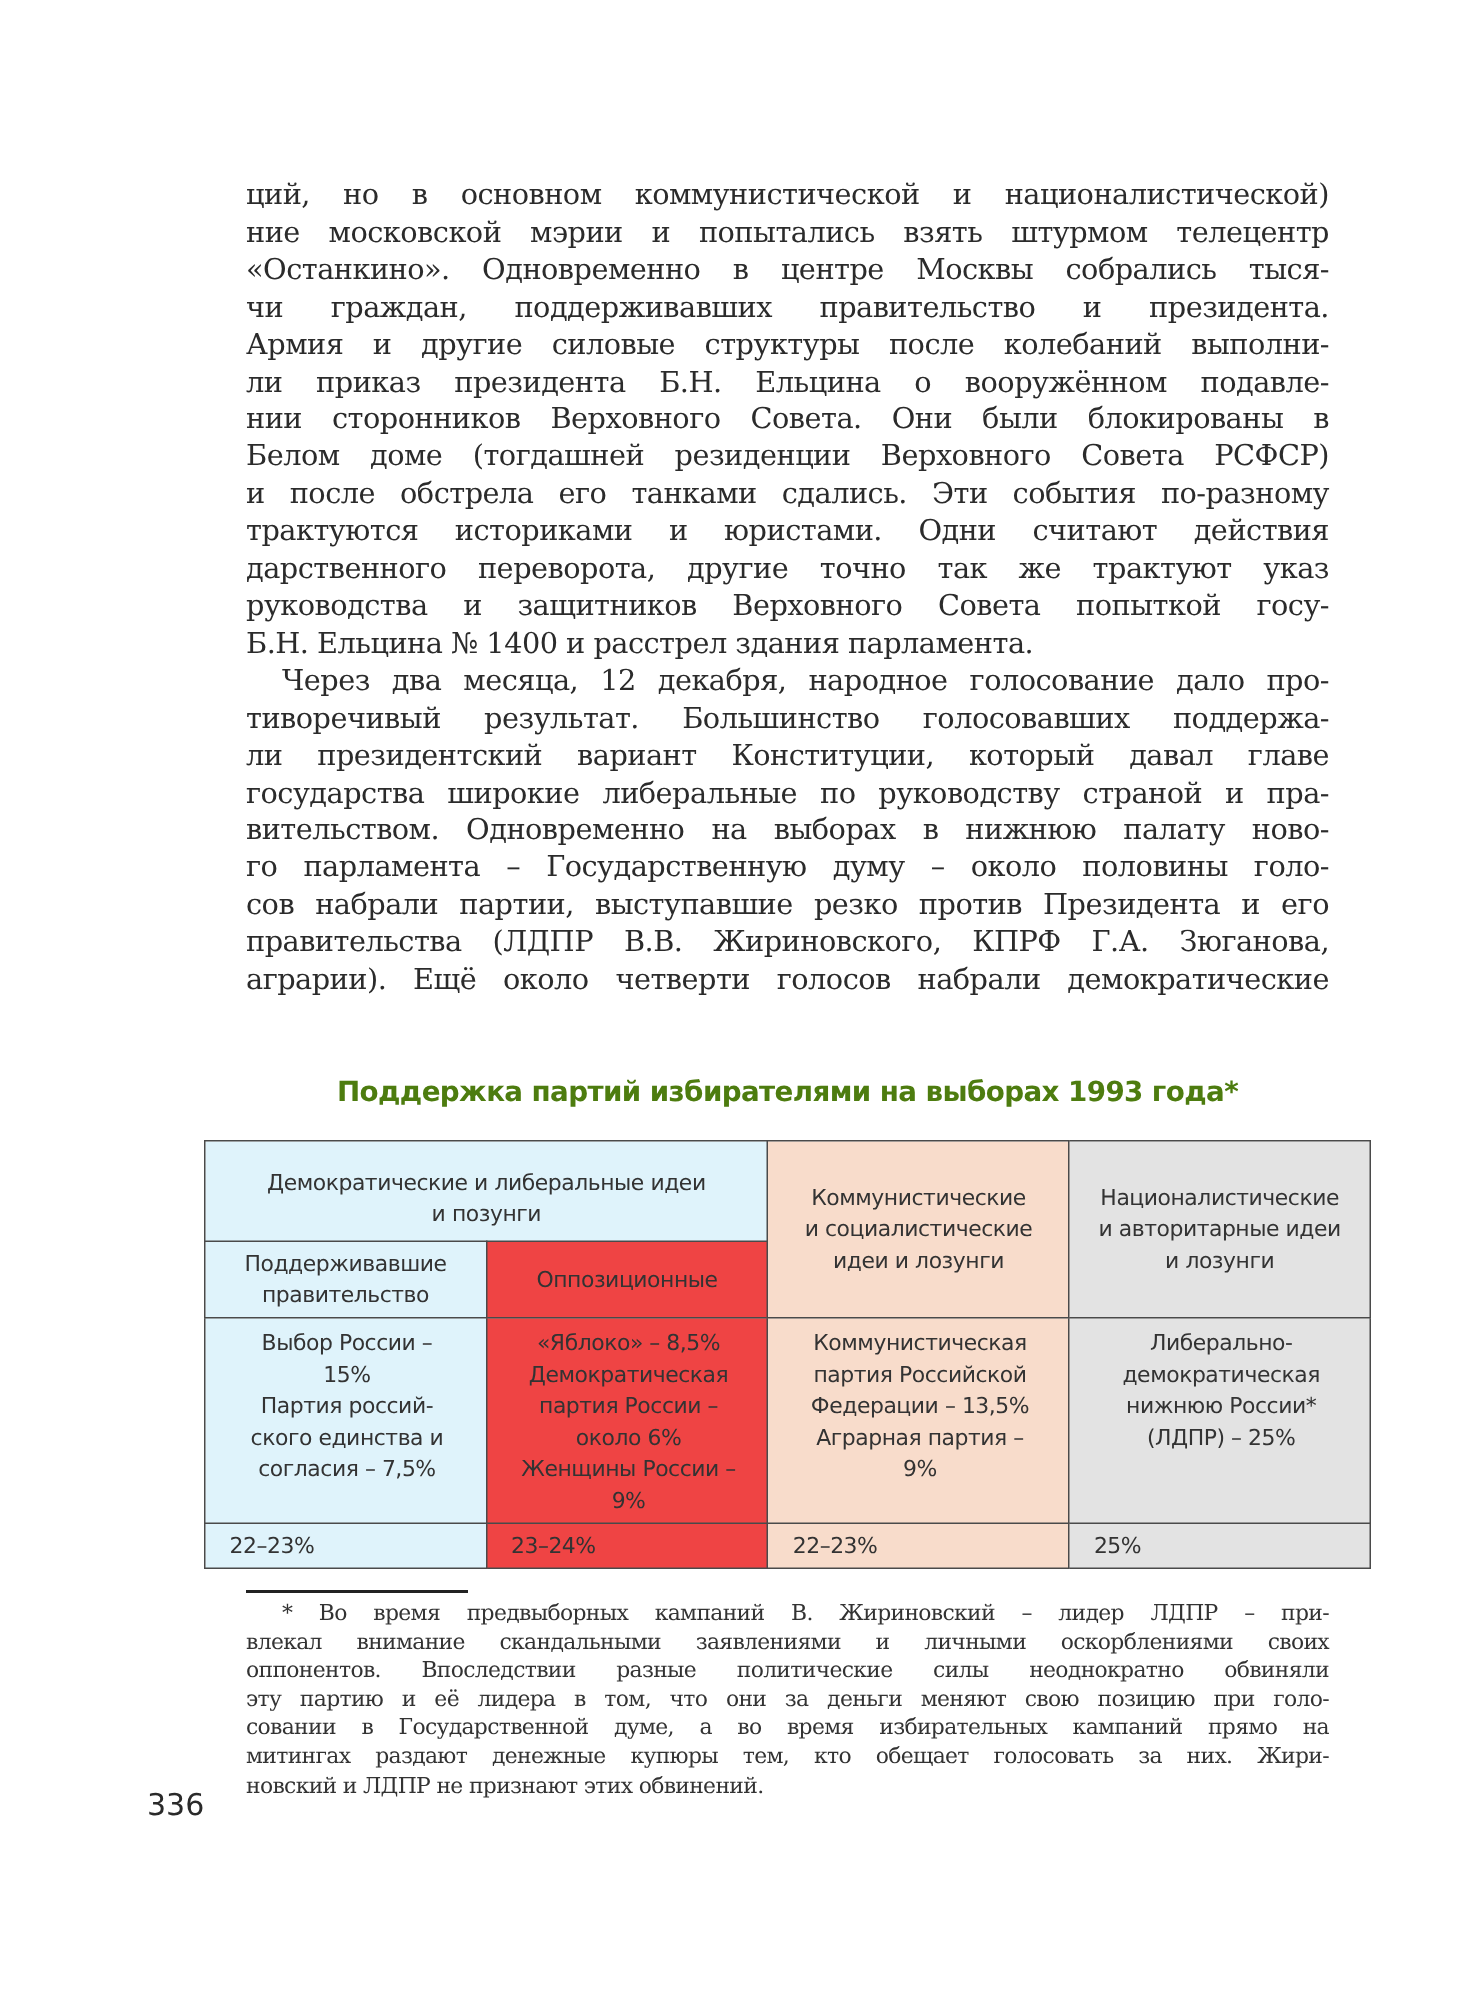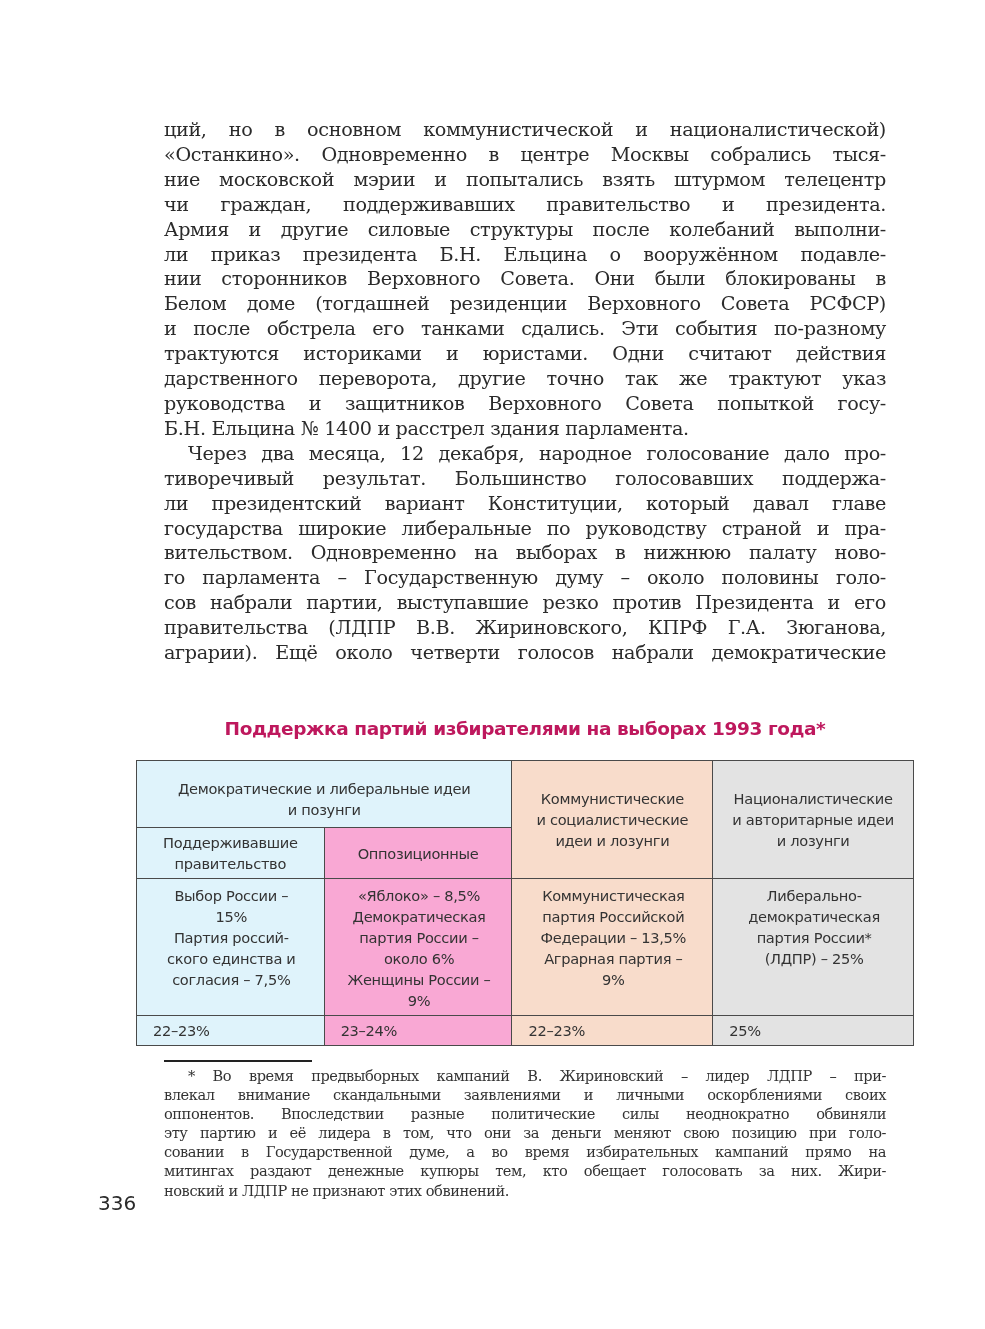--- a/index.html
+++ b/index.html
@@ -9,31 +9,31 @@
     font-family: "DejaVu Serif", "Liberation Serif", serif;
     font-size: 19.2px; line-height: 24.9px; color: #2b2b2b;
     text-align: justify; letter-spacing: -0.35px;
   }
   .body-text p { margin: 0; }
   .line { display: block; text-align: justify; text-align-last: justify; white-space: nowrap; }
   .line.last { text-align-last: left; }
   .table-title {
     position: absolute; left: 135px; top: 718px; width: 780px; text-align: center;
     font-family: "DejaVu Sans", "Liberation Sans", sans-serif; font-weight: bold;
-    font-size: 18.5px; color: #be185d; letter-spacing: -0.4px;
+    font-size: 18.5px; color: #4d7c0f; letter-spacing: -0.4px;
   }
   table.parties {
     position: absolute; left: 136px; top: 760px; width: 778px;
     border-collapse: collapse;
     font-family: "DejaVu Sans", "Liberation Sans", sans-serif; font-size: 14.6px; line-height: 21px; color: #333;
     letter-spacing: -0.3px;
   }
   table.parties td { border: 1.6px solid #4a4a4a; vertical-align: top; padding: 0; }
   .c-blue { background: #dff3fb; }
-  .c-yellow { background: #f9a8d4; }
+  .c-yellow { background: #ef4444; }
   .c-peach { background: #f8dccb; }
   .c-gray { background: #e3e3e3; }
   .hdr { text-align: center; vertical-align: middle !important; }
   .hdr-top { height: 67px; padding-top: 10px !important; box-sizing: border-box; }
   .hdr-sub { height: 50px; }
   .hdr-tall { vertical-align: middle !important; }
   .cell-body { padding: 6px 14px 4px 16px !important; height: 136px; box-sizing: border-box; text-align: center; }
   .cell-total { padding: 4px 14px 4px 16px !important; height: 30px; box-sizing: border-box; }
   .footnote-rule { position: absolute; left: 164px; top: 1060px; width: 148px; height: 2px; background: #222; }
   .footnote {
@@ -47,22 +47,22 @@
     font-family: "DejaVu Sans", "Liberation Sans", sans-serif; font-size: 20px; color: #2a2a2a;
   }
   .cell-line { display: block; }
 </style>
 </head>
 <body>
 
 <div class="body-text">
   <p>
     <span class="line">ций, но в основном коммунистической и националистической)</span>
+    <span class="line">ние московской мэрии и попытались взять штурмом телецентр</span>
     <span class="line">«Останкино». Одновременно в центре Москвы собрались тыся-</span>
-    <span class="line">ние московской мэрии и попытались взять штурмом телецентр</span>
     <span class="line">чи граждан, поддерживавших правительство и президента.</span>
     <span class="line">Армия и другие силовые структуры после колебаний выполни-</span>
     <span class="line">ли приказ президента  Б.Н. Ельцина о вооружённом подавле-</span>
     <span class="line">нии сторонников Верховного Совета. Они были блокированы в</span>
     <span class="line">Белом доме (тогдашней резиденции Верховного Совета РСФСР)</span>
     <span class="line">и после обстрела его танками сдались. Эти события по-разному</span>
     <span class="line">трактуются историками и юристами. Одни считают действия</span>
     <span class="line">дарственного переворота, другие точно так же трактуют указ</span>
     <span class="line">руководства и защитников Верховного Совета попыткой госу-</span>
     <span class="line last">Б.Н. Ельцина № 1400 и расстрел здания парламента.</span>
@@ -132,21 +132,21 @@
     <td class="cell-body c-peach">
       <span class="cell-line">Коммунистическая</span>
       <span class="cell-line">партия Российской</span>
       <span class="cell-line">Федерации – 13,5%</span>
       <span class="cell-line">Аграрная партия –</span>
       <span class="cell-line">9%</span>
     </td>
     <td class="cell-body c-gray">
       <span class="cell-line">Либерально-</span>
       <span class="cell-line">демократическая</span>
-      <span class="cell-line">партия России*</span>
+      <span class="cell-line">нижнюю России*</span>
       <span class="cell-line">(ЛДПР) – 25%</span>
     </td>
   </tr>
   <tr>
     <td class="cell-total c-blue">22–23%</td>
     <td class="cell-total c-yellow">23–24%</td>
     <td class="cell-total c-peach">22–23%</td>
     <td class="cell-total c-gray">25%</td>
   </tr>
 </tbody>

